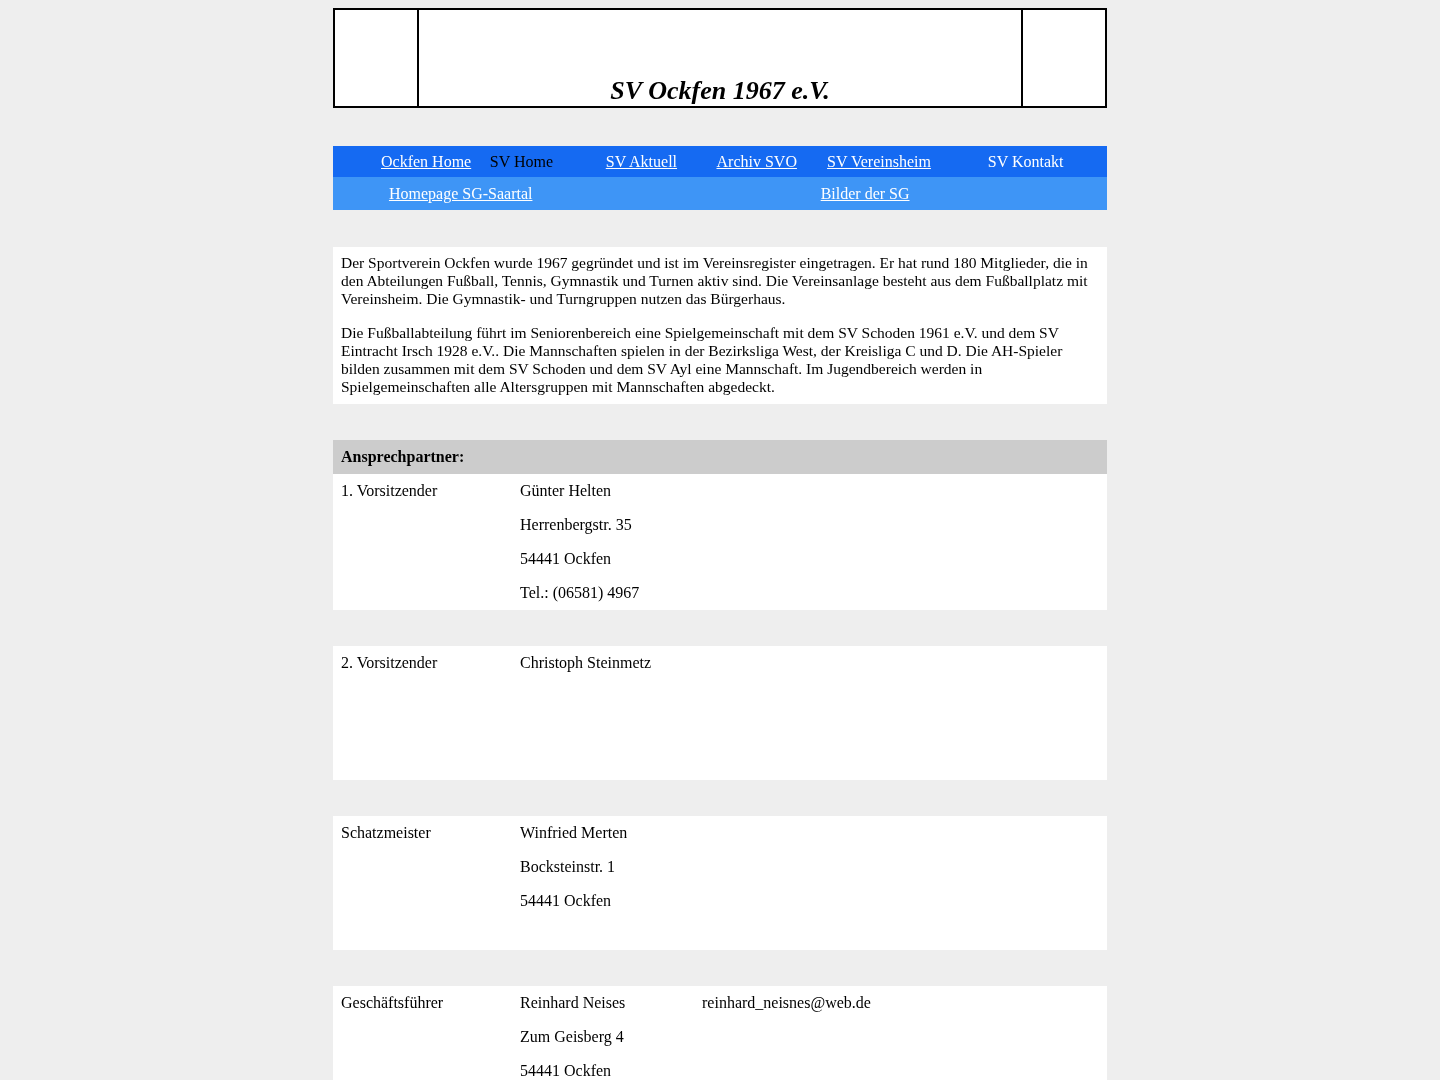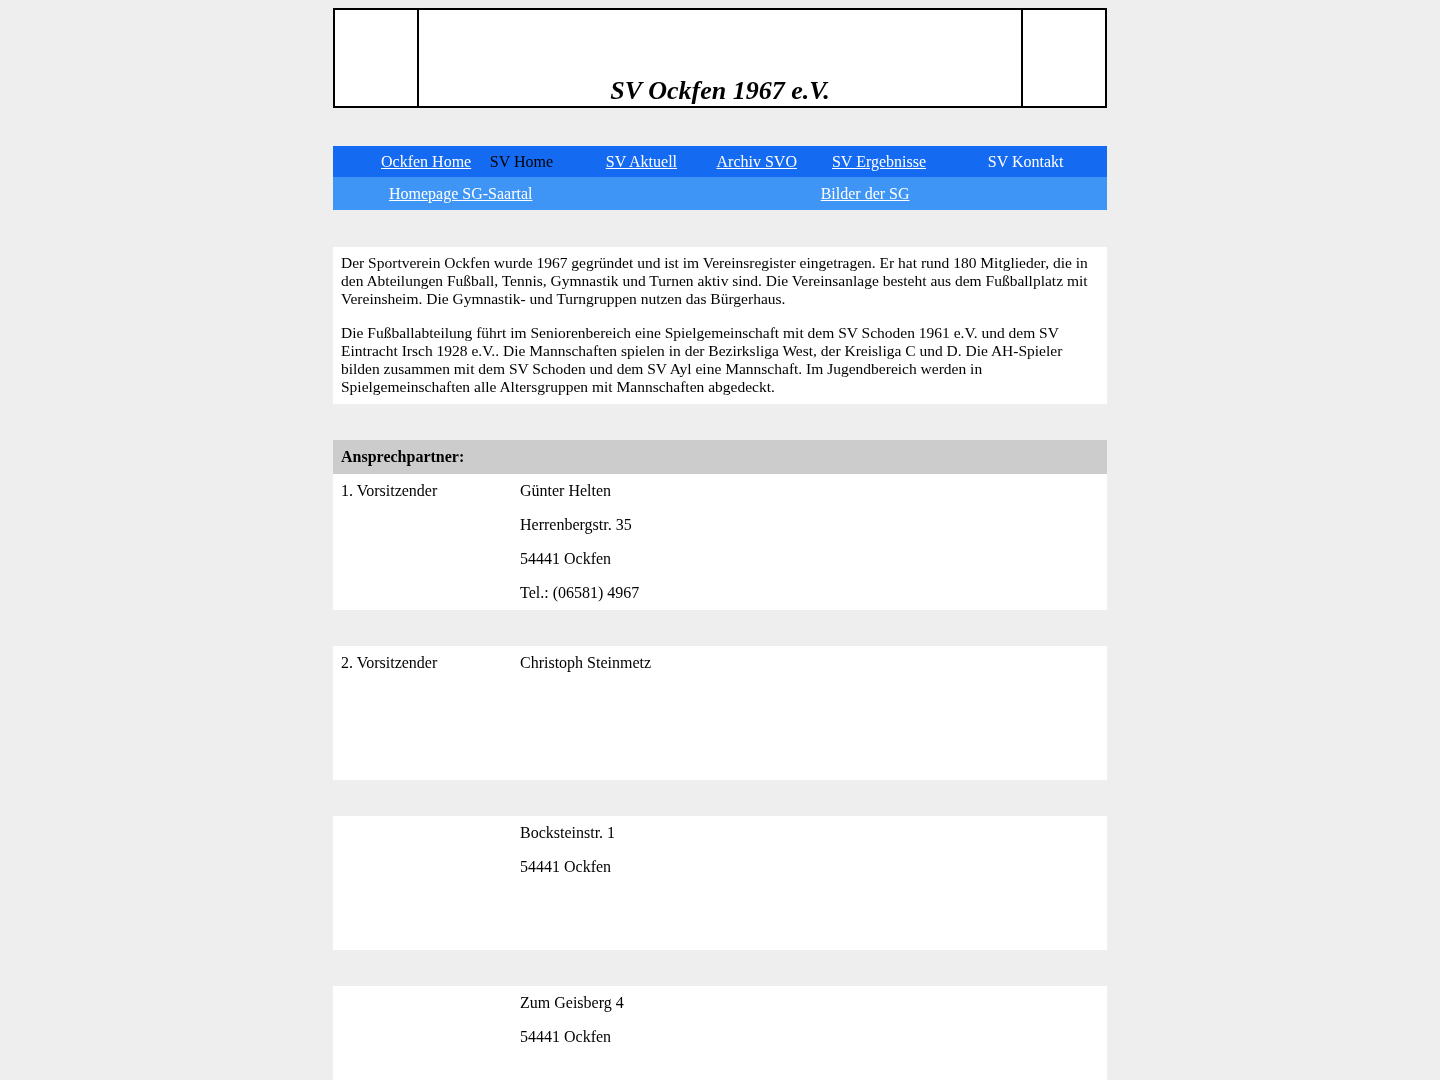--- a/index.html
+++ b/index.html
@@ -124,21 +124,21 @@
     </div>
     <div class="header-cell-side right"></div>
   </div>
 
   <div class="nav">
     <div class="nav-row1">
       <div class="nav-item w1"><a class="nav-link">Ockfen Home</a></div>
       <div class="nav-item w2"><span class="nav-current">SV Home</span></div>
       <div class="nav-item w3"><a class="nav-link">SV Aktuell</a></div>
       <div class="nav-item w4"><a class="nav-link">Archiv SVO</a></div>
-      <div class="nav-item w5"><a class="nav-link">SV Ergebnisse</a></div>
+      <div class="nav-item w5"><a class="nav-link">SV Vereinsheim</a></div>
       <div class="nav-item w6"><span class="nav-plain">SV Kontakt</span></div>
     </div>
     <div class="nav-row2">
       <div class="nav-item r2a"><a class="nav-link">Homepage SG-Saartal</a></div>
       <div class="nav-item sp1"></div>
       <div class="nav-item r2b"><a class="nav-link">Bilder der SG</a></div>
       <div class="nav-item sp2"></div>
     </div>
   </div>
 
@@ -175,33 +175,43 @@
   <section class="contact-block gap">
     <div class="crow">
       <div class="c1">2. Vorsitzender</div>
       <div class="c2">Christoph Steinmetz</div>
       <div class="c3"></div>
     </div>
   </section>
 
   <section class="contact-block gap">
     <div class="crow">
+      <div class="c1">Schatzmeister</div>
+      <div class="c2">Winfried Merten</div>
+      <div class="c3"></div>
+    </div>
+    <div class="crow">
       <div class="c1"></div>
       <div class="c2">Bocksteinstr. 1</div>
       <div class="c3"></div>
     </div>
     <div class="crow">
       <div class="c1"></div>
       <div class="c2">54441 Ockfen</div>
       <div class="c3"></div>
     </div>
   </section>
 
   <section class="contact-block gap">
     <div class="crow">
+      <div class="c1">Geschäftsführer</div>
+      <div class="c2">Reinhard Neises</div>
+      <div class="c3">reinhard_neisnes@web.de</div>
+    </div>
+    <div class="crow">
       <div class="c1"></div>
       <div class="c2">Zum Geisberg 4</div>
       <div class="c3"></div>
     </div>
     <div class="crow">
       <div class="c1"></div>
       <div class="c2">54441 Ockfen</div>
       <div class="c3"></div>
     </div>
   </section>

